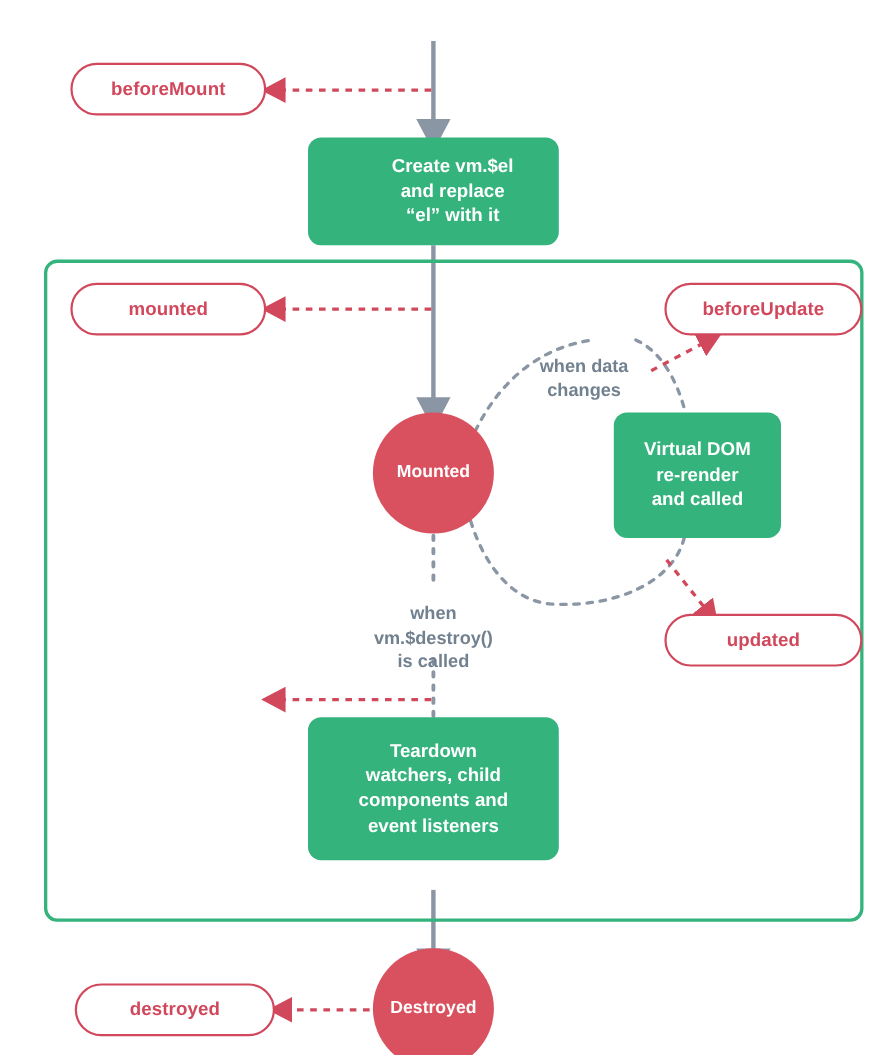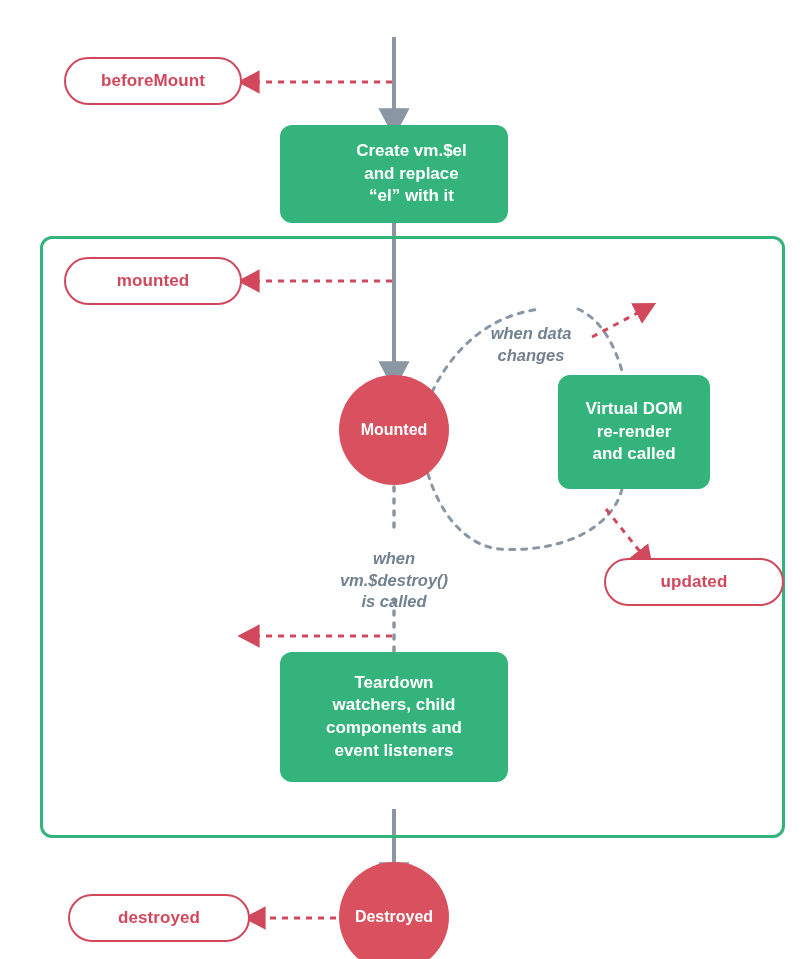--- a/index.html
+++ b/index.html
@@ -92,21 +92,20 @@
   
   .caption {
     position: absolute;
     color: #72818f;
     font-weight: bold;
     font-size: 16.5px;
     line-height: 1.3;
     text-align: center;
     white-space: pre-line;
     z-index: 4;
-    font-style: italic;
   }
 </style>
 </head>
 <body>
 
 <div id="stage">
 
   <svg id="wires" viewBox="0 0 800 959" width="800" height="959" xmlns="http://www.w3.org/2000/svg">
     <defs>
       <marker id="arrowGray" markerWidth="9" markerHeight="9" refX="3.2" refY="4.5" orient="auto" markerUnits="strokeWidth">
@@ -171,20 +170,23 @@
   <div class="phase-box" style="left:40px; top:199px; width:745px; height:602px;"></div>
 
   <div class="hook" style="left:64px; top:20px; width:178px; height:48px;">
     <span>beforeMount</span>
   </div>
 
   <div class="hook" style="left:64px; top:220px; width:178px; height:48px;">
     <span>mounted</span>
   </div>
 
+  <div class="hook" style="left:604px; top:220px; width:180px; height:48px;">
+    <span>beforeUpdate</span>
+  </div>
 
   <div class="hook" style="left:604px; top:521px; width:180px; height:48px;">
     <span>updated</span>
   </div>
 
 
   <div class="hook" style="left:68px; top:857px; width:182px; height:48px;">
     <span>destroyed</span>
   </div>
 

